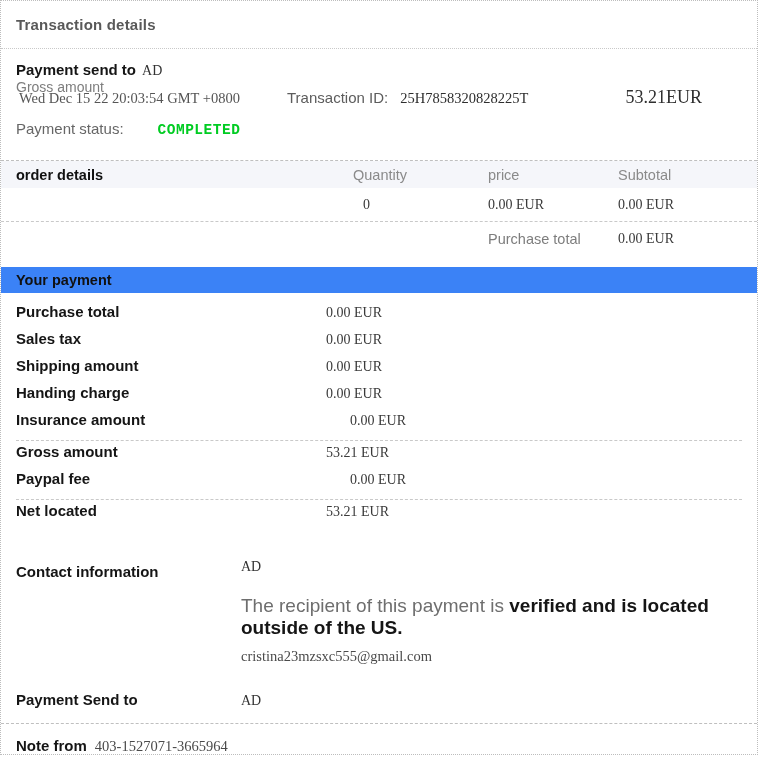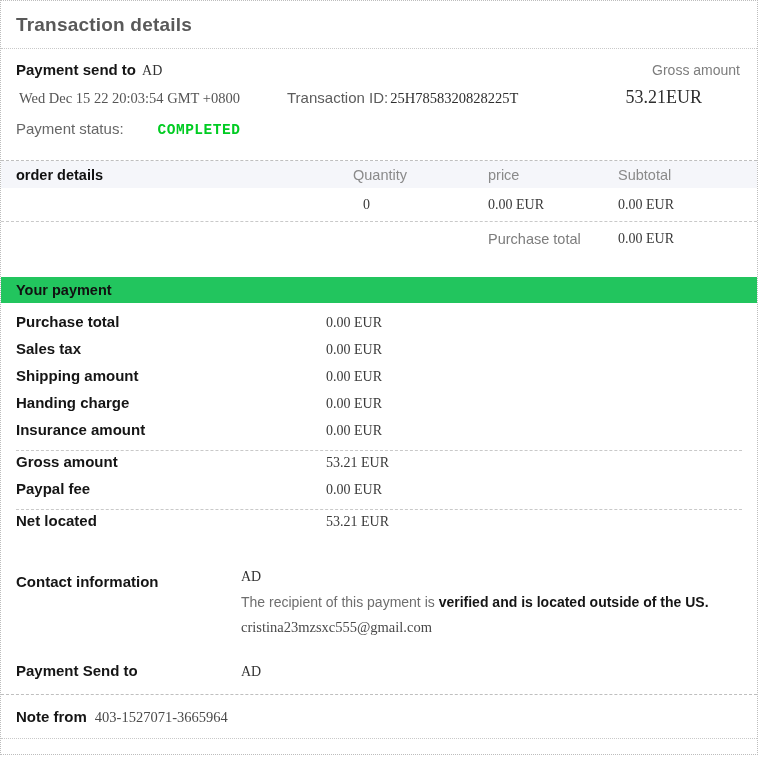--- a/index.html
+++ b/index.html
@@ -15,32 +15,32 @@
   }
   .serif{font-family:"Liberation Serif","DejaVu Serif",serif;}
 
   
   .hdr{
     height:47px;
     display:flex;align-items:center;
     padding:0 15px;
     border-bottom:1px dotted #c9c9c9;
   }
-  .hdr-title{font-size:19px;font-weight:bold;color:#595959;letter-spacing:.2px;}
+  .hdr-title{font-size:15px;font-weight:bold;color:#595959;letter-spacing:.2px;}
 
   
   .summary{padding:12px 15px 14px 15px;border-bottom:1px dashed #bfbfbf;}
-  .sum-row1{display:flex;justify-content:space-between;align-items:baseline;height:24px;}
+  .sum-row1{display:flex;justify-content:space-between;align-items:baseline;height:24px;flex-direction:column;}
   .sendto-label{font-size:15px;font-weight:bold;color:#151515;}
   .sendto-name{font-size:14px;color:#333;margin-left:6px;}
   .gross-label{font-size:14px;color:#7d7d7d;padding-right:2px;}
   .sum-row2{display:flex;align-items:baseline;height:30px;margin-top:2px;}
   .sum-date{width:268px;font-size:14.5px;color:#555;padding-left:3px;}
   .txid-wrap{flex:1;font-size:15px;color:#5c5c5c;}
-  .txid-val{font-size:14.5px;color:#2e2e2e;margin-left:2px;}
+  .txid-val{font-size:14.5px;color:#2e2e2e;margin-left:12px;}
   .gross-val{font-size:18px;color:#2f2f2f;margin-right:40px;margin-left:31px;}
   .sum-row3{display:flex;align-items:baseline;height:26px;margin-top:3px;}
   .status-label{font-size:15px;color:#666;}
   .status-val{font-size:14.5px;font-weight:bold;color:#00cc22;margin-left:34px;letter-spacing:.5px;font-family:Liberation Mono, monospace;}
 
   
   .postal{padding:22px 15px 10px 15px;font-size:14.5px;font-weight:bold;color:#151515;}
 
   
   .grid4{display:grid;grid-template-columns:337px 135px 130px 1fr;align-items:center;}
@@ -48,34 +48,34 @@
   .order-title{font-size:14.5px;font-weight:bold;color:#111;}
   .col-h{font-size:14.5px;color:#8a8a8a;}
   .order-row{height:33px;padding-left:15px;border-bottom:1px dashed #c9c9c9;margin-right:0;}
   .order-val{font-size:14px;color:#3a3a3a;}
   .qty-val{padding-left:10px;}
   .ptotal-row{height:33px;padding-left:15px;}
   .ptotal-label{font-size:14.5px;color:#7d7d7d;grid-column:3;}
   .ptotal-val{font-size:14px;color:#3a3a3a;grid-column:4;}
 
   
-  .yp-bar{background:#22c55e;height:26px;display:flex;align-items:center;padding:0 15px;margin-top:22px;}
+  .yp-bar{background:#3b82f6;height:26px;display:flex;align-items:center;padding:0 15px;margin-top:12px;}
   .yp-title{font-size:14.5px;font-weight:bold;color:#111;}
   .yp-rows{padding:10px 15px 0 15px;}
   .yp-row{display:grid;grid-template-columns:310px 1fr;align-items:baseline;height:27px;}
   .yp-label{font-size:15px;font-weight:bold;color:#151515;}
   .yp-value{font-size:14px;color:#3a3a3a;}
-  .dashed-after{border-bottom:1px dashed #c9c9c9;}
+  .dashed-after{border-bottom:1px dashed #c9c9c9;gap:24px;}
   .pad-after{margin-bottom:2px;padding-bottom:2px;}
 
   
   .contact{display:grid;grid-template-columns:225px 1fr;padding:30px 15px 0 15px;}
   .contact-title{font-size:15px;font-weight:bold;color:#151515;padding-top:4px;}
   .contact-name{font-size:14px;color:#333;}
-  .contact-verified{margin-top:9px;font-size:14px;color:#6e6e6e;}
+  .contact-verified{margin-top:20px;font-size:19px;color:#6e6e6e;}
   .contact-verified b{color:#151515;}
   .contact-email{margin-top:9px;font-size:14.5px;color:#4a4a4a;}
 
   
   .psend{display:grid;grid-template-columns:225px 1fr;align-items:baseline;
          padding:26px 15px 14px 15px;border-bottom:1px dashed #bfbfbf;}
   .psend-label{font-size:15px;font-weight:bold;color:#151515;}
   .psend-val{font-size:14px;color:#333;}
 
   

